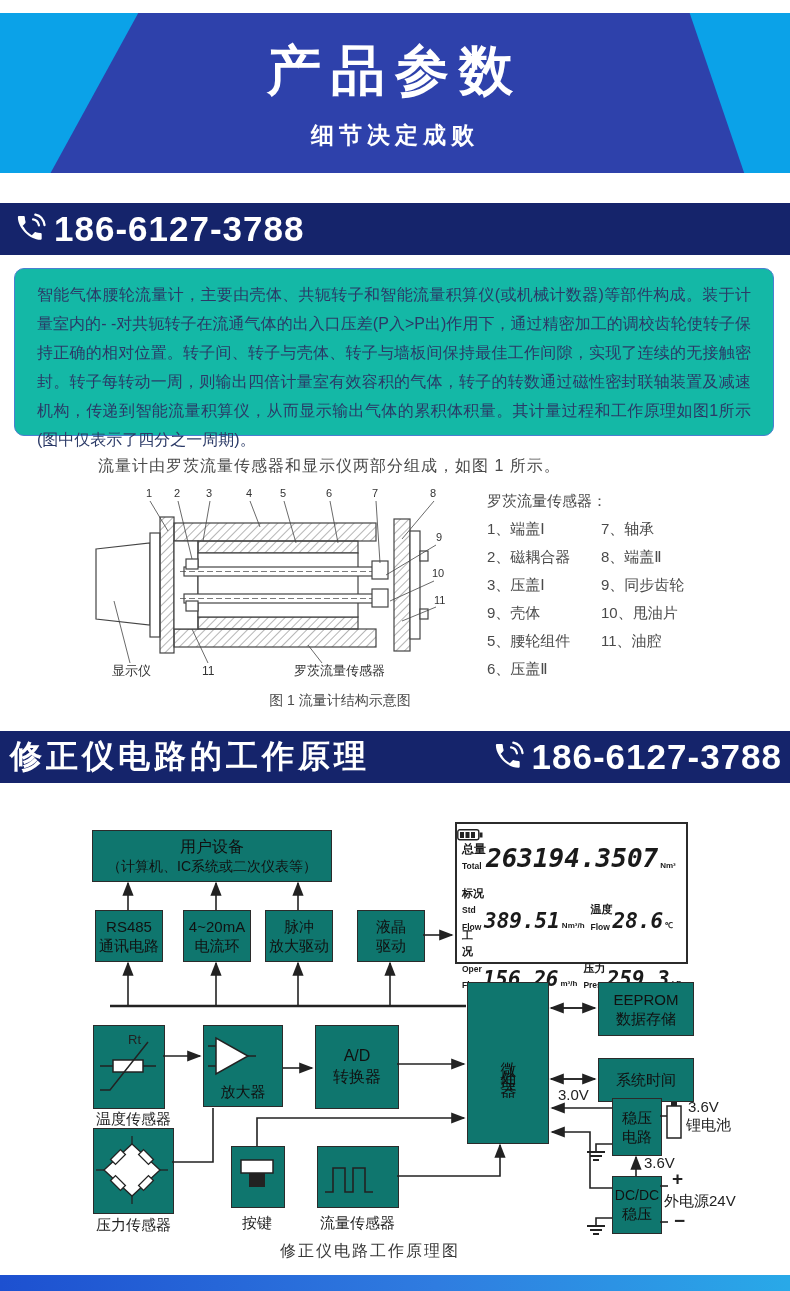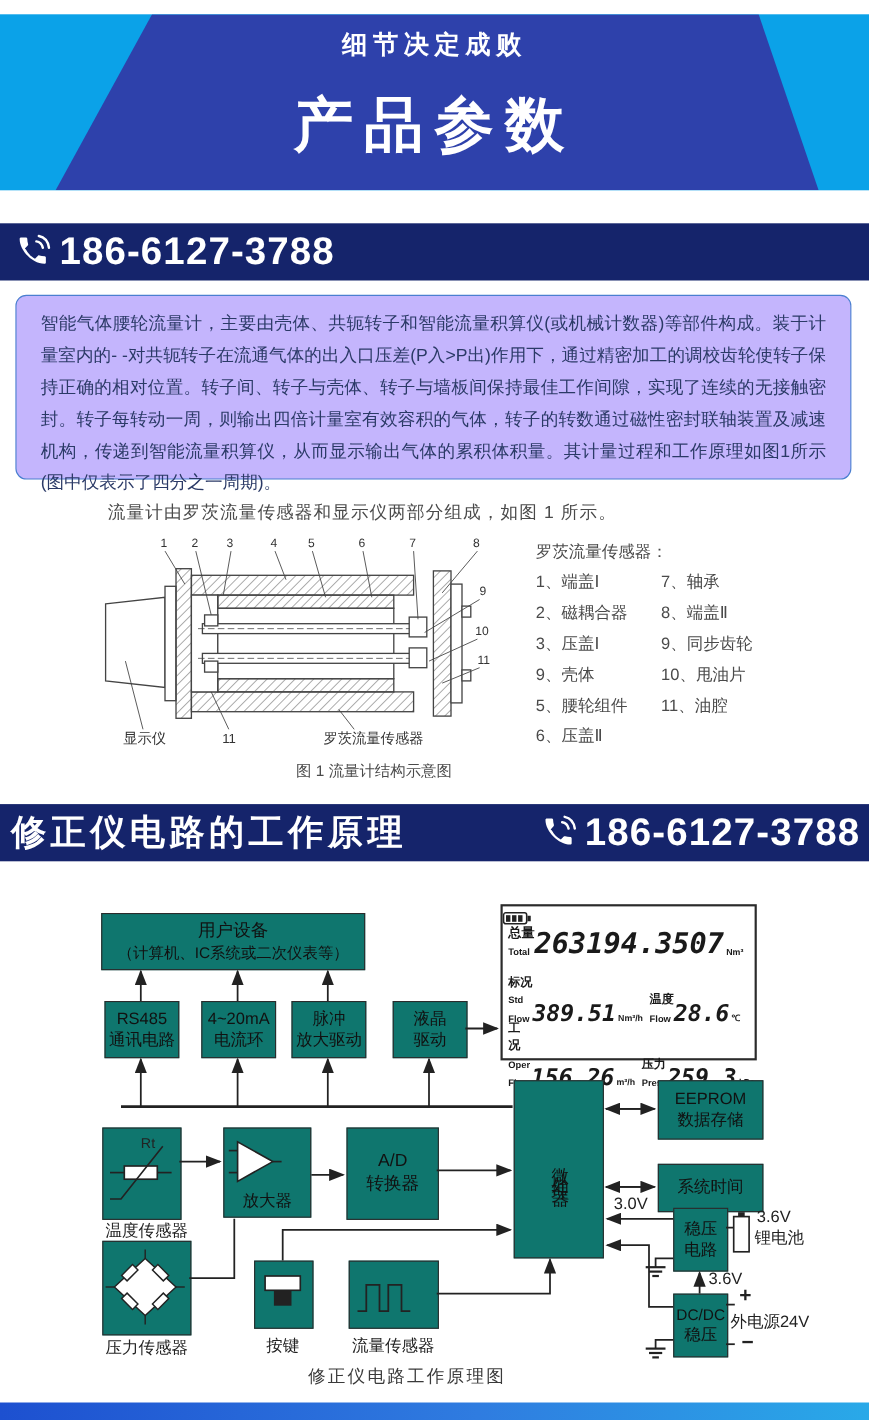--- a/index.html
+++ b/index.html
@@ -17,21 +17,21 @@
 
   
   .navybar{left:0;width:790px;height:52px;background:#15246b;color:#fff;
     display:flex;align-items:center;justify-content:space-between;padding:0 8px 0 10px;box-sizing:border-box;}
   .navybar .t{font-size:32px;font-weight:700;letter-spacing:4px;white-space:nowrap;}
   .phone{display:flex;align-items:center;gap:8px;}
   .phone .num{font-size:35px;font-weight:900;letter-spacing:1px;font-family:"Liberation Sans",sans-serif;}
 
   
   #pbox{left:14px;top:268px;width:760px;height:168px;border:1px solid #4a7fd0;border-radius:10px;
-    box-sizing:border-box;background:#c4b5fd;}
+    box-sizing:border-box;background:#14b8a6;}
   #ptext{padding:11px 22px 0 22px;font-size:16px;line-height:29px;color:#2b3a67;text-align:justify;}
 
   #intro{left:98px;top:456px;font-size:16px;color:#4a4a4a;letter-spacing:1px;}
 
   
   .legend{font-size:15px;color:#4a4a4a;}
   #legend-title{left:487px;top:492px;}
   .lg1{left:487px;} .lg2{left:601px;}
   .caption{color:#4a4a4a;text-align:center;}
   #caption1{left:90px;top:692px;width:500px;font-size:14px;}
@@ -61,22 +61,22 @@
     background:linear-gradient(90deg,#1d50d0 0%,#2f7ce0 55%,#29a9e8 100%);}
 </style>
 </head>
 <body>
 
 <div id="page">
 
   <div id="banner" class="abs">
     <div id="banner-shape"></div>
     <div id="banner-text">
+      <div id="banner-title">产品参数</div>
       <div id="banner-sub">细节决定成败</div>
-      <div id="banner-title">产品参数</div>
     </div>
   </div>
 
   <div class="navybar abs" style="top:203px;">
     <span class="phone">
       <svg width="36" height="36" viewBox="0 0 32 32">
         <path d="M12.2 14.3c1.6 3.1 4.1 5.6 7.2 7.2l2.4-2.4c.3-.3.76-.4 1.15-.27 1.27.42 2.65.65 4.1.65.62 0 1.12.5 1.12 1.12v3.9c0 .62-.5 1.12-1.12 1.12C17.5 25.6 7 15.1 7 5.58c0-.62.5-1.12 1.12-1.12h3.93c.62 0 1.12.5 1.12 1.12 0 1.42.23 2.8.65 4.08.12.4.03.84-.28 1.15l-2.34 2.52z" fill="#fff"></path>
         <path d="M20.5 7.5 q4.2 0.6 5.2 5.2 M22.5 3.2 q7 1.4 8.2 9.4" stroke="#fff" stroke-width="2" fill="none" stroke-linecap="round"></path>
       </svg>
       <span class="num">186-6127-3788</span>

